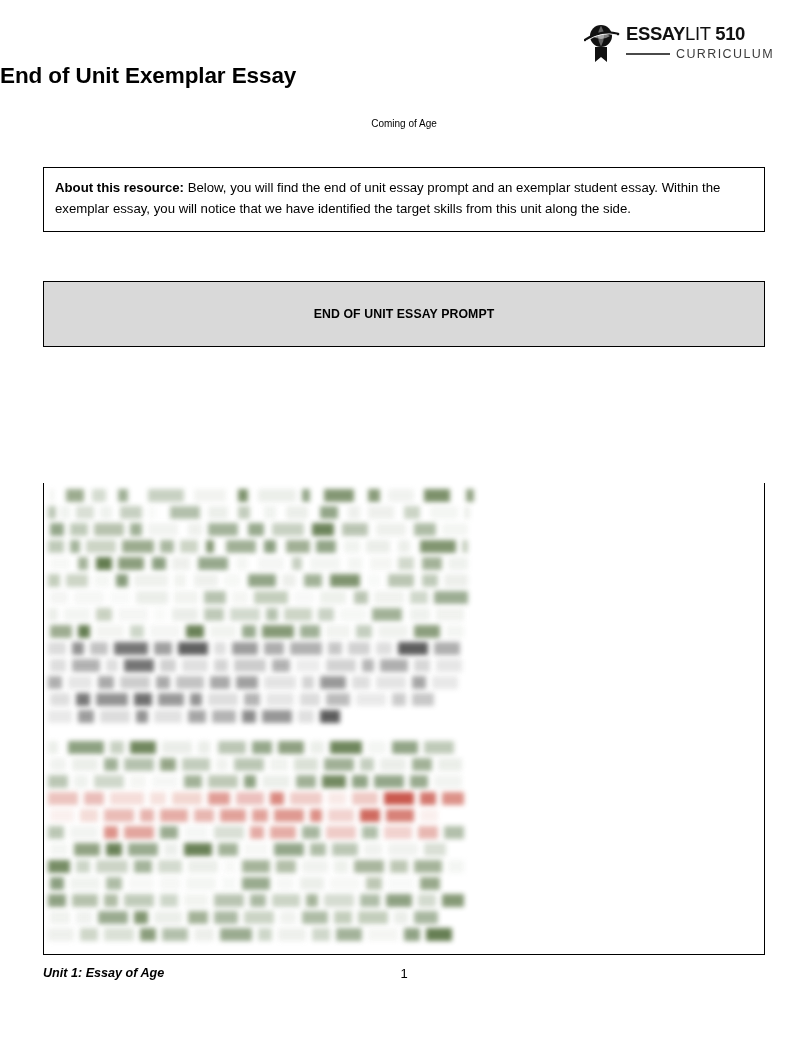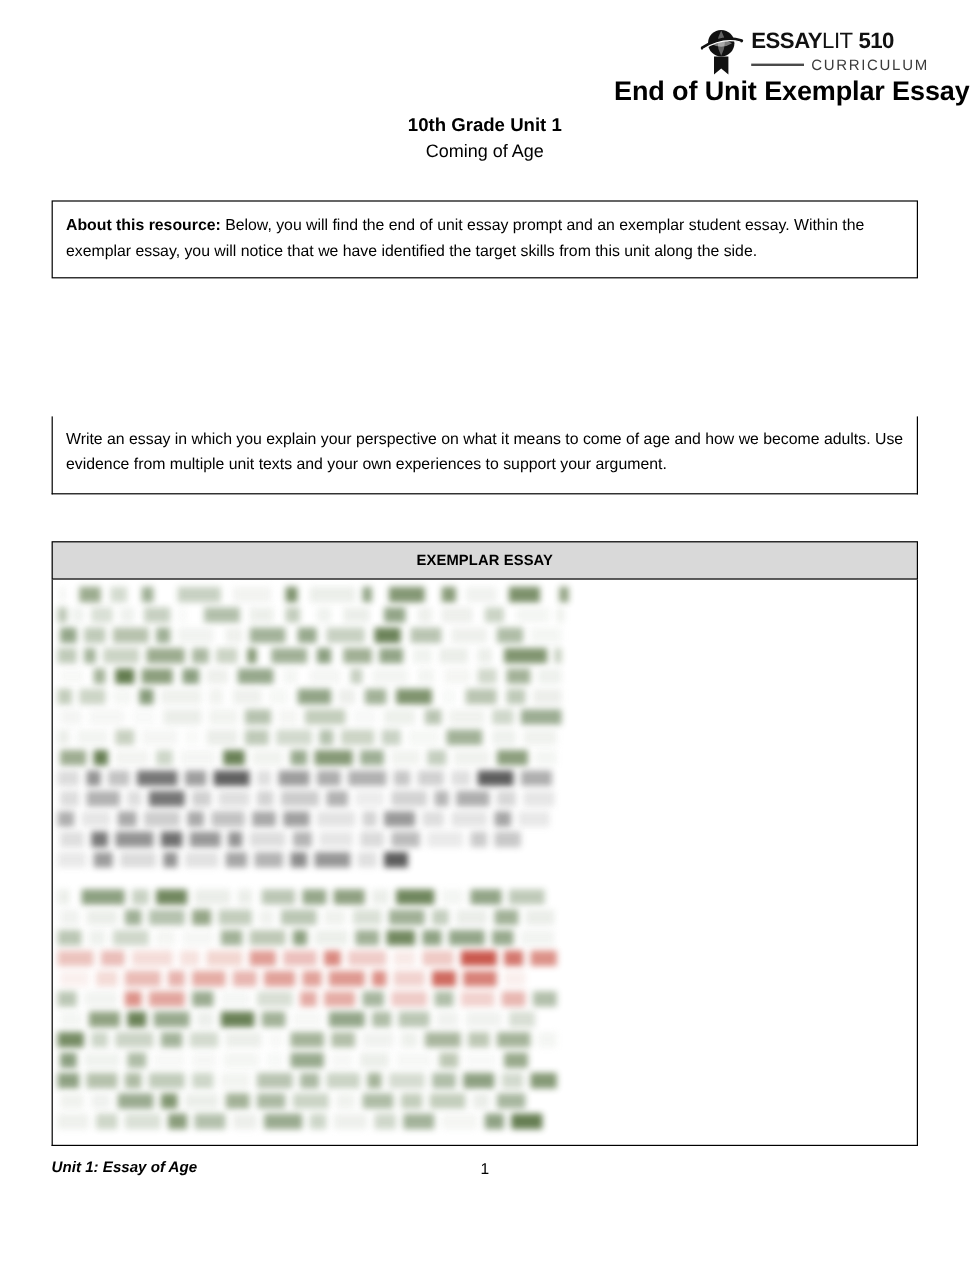--- a/index.html
+++ b/index.html
@@ -66,39 +66,39 @@
     letter-spacing: 1.4px;
     color: #3b3b3b;
     white-space: nowrap;
   }
 
   
   .title-main {
     position: absolute;
     left: 0; right: 0;
     top: 63px;
-    text-align: right;
+    text-align: left;
     font-size: 22.5px;
     font-weight: bold;
     letter-spacing: -0.1px;
   }
   .title-sub1 {
     position: absolute;
     left: 0; right: 0;
     top: 96px;
     text-align: center;
     font-size: 15.5px;
     font-weight: bold;
   }
   .title-sub2 {
     position: absolute;
     left: 0; right: 0;
     top: 118px;
     text-align: center;
-    font-size: 15px;
+    font-size: 10px;
   }
 
   
   .about-box {
     position: absolute;
     left: 43px;
     top: 167px;
     width: 722px;
     box-sizing: border-box;
     border: 1.4px solid #000;
@@ -243,32 +243,30 @@
         <span class="b">ESSAY</span><span class="n">LIT</span>&nbsp;<span class="b">510</span>
       </div>
       <div class="logo-line2">
         <span class="logo-rule"></span>
         <span class="txt">CURRICULUM</span>
       </div>
     </div>
   </div>
 
   <div class="title-main">End of Unit Exemplar Essay</div>
-  <div class="title-sub1">10th Grade Unit 1</div>
   <div class="title-sub2">Coming of Age</div>
 
   <div class="about-box">
     <b>About this resource:</b><span> Below, you will find the end of unit essay prompt and an exemplar student essay. Within the exemplar essay, you will notice that we have identified the target skills from this unit along the side.</span>
   </div>
 
-  <div class="prompt-body">Write an essay in which you explain your perspective on what it means to come of age and how we become adults. Use evidence from multiple unit texts and your own experiences to support your argument.</div>
-
-  <div class="exemplar-head">
-    <span>EXEMPLAR ESSAY</span>
+  <div class="prompt-head">
+    <span>END OF UNIT ESSAY PROMPT</span>
   </div>
+
   <div class="exemplar-body">
     <div class="essay-blur" id="essay-blur">
         <div class="blur-line" style="top: 0px;">
           <span class="blur-seg" style="left: 2px; width: 4px; background: rgb(233, 236, 231); opacity: 0.65;"></span>
           <span class="blur-seg" style="left: 18px; width: 18px; background: rgb(85, 112, 63); opacity: 0.63;"></span>
           <span class="blur-seg" style="left: 44px; width: 14px; background: rgb(125, 147, 112); opacity: 0.36;"></span>
           <span class="blur-seg" style="left: 70px; width: 10px; background: rgb(125, 147, 112); opacity: 0.8;"></span>
           <span class="blur-seg" style="left: 100px; width: 36px; background: rgb(125, 147, 112); opacity: 0.46;"></span>
           <span class="blur-seg" style="left: 146px; width: 32px; background: rgb(233, 236, 231); opacity: 0.66;"></span>
           <span class="blur-seg" style="left: 190px; width: 10px; background: rgb(85, 112, 63); opacity: 0.82;"></span>

